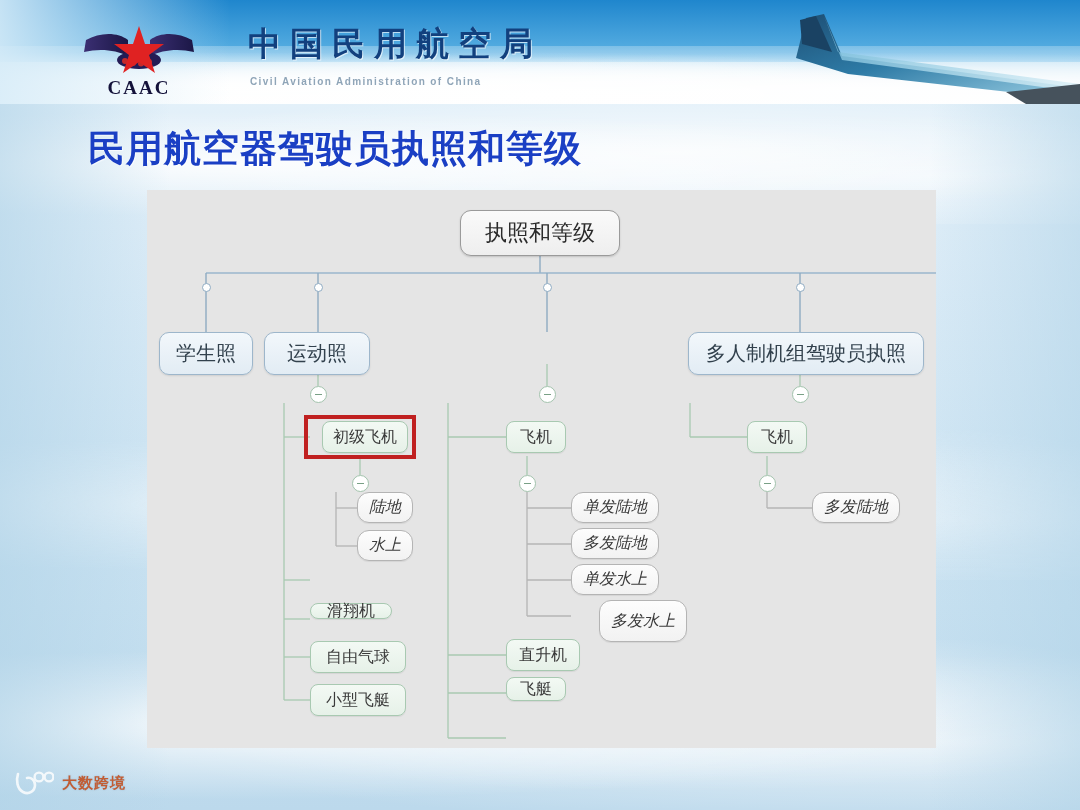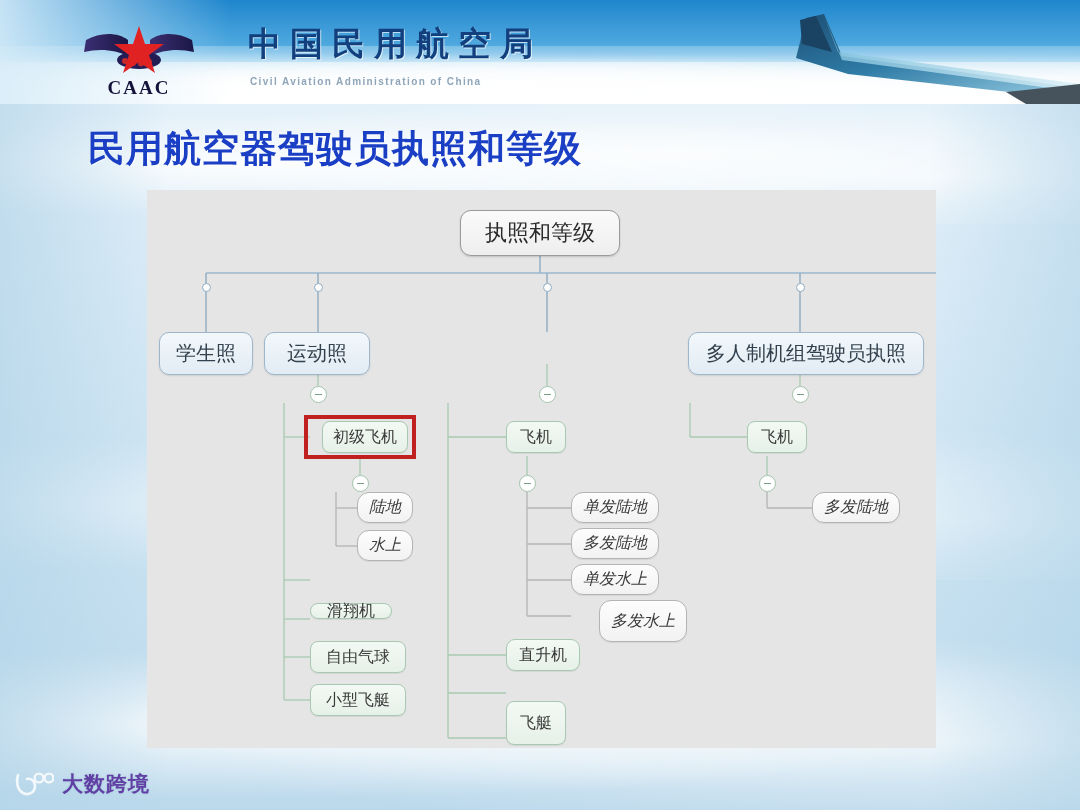--- a/index.html
+++ b/index.html
@@ -151,22 +151,22 @@
   .watermark {
     position:absolute; left:14px; top:770px;
     display:flex; align-items:center; gap:8px;
     opacity:.82;
   }
   .wm-mark {
     position:relative; width:40px; height:26px;
     font-family:"DejaVu Sans", sans-serif;
   }
   .wm-text {
-    font-size:21px; font-weight:bold; letter-spacing:1px;
-    color:#4c1d95;
+    font-size:15px; font-weight:bold; letter-spacing:1px;
+    color:#c2410c;
     font-family:Liberation Serif, serif;
     text-shadow: 0 0 2px rgba(140,175,200,.9);
   }
 </style>
 </head>
 <body>
 
 <div class="slide-bg">
   <div class="cloud-band cb1"></div>
   <div class="cloud-band cb3"></div>
@@ -316,22 +316,22 @@
   <div class="node node-l2" style="left:163px; top:451px; width:96px; height:32px;">自由气球</div>
   <div class="node node-l2" style="left:163px; top:494px; width:96px; height:32px;">小型飞艇</div>
 
   <div class="node node-l2" style="left:359px; top:231px; width:60px; height:32px;">飞机</div>
 
   <div class="node node-l3" style="left:424px; top:302px; width:88px; height:31px;">单发陆地</div>
   <div class="node node-l3" style="left:424px; top:338px; width:88px; height:31px;">多发陆地</div>
   <div class="node node-l3" style="left:424px; top:374px; width:88px; height:31px;">单发水上</div>
   <div class="node node-l3" style="left:424px; top:410px; width:88px; height:42px;margin-left:28px;">多发水上</div>
 
-  <div class="node node-l2" style="left:359px; top:449px; width:74px; height:32px;border-radius:9px;">直升机</div>
-  <div class="node node-l2" style="left:359px; top:487px; width:60px; height:44px;margin-top:24px;">飞艇</div>
+  <div class="node node-l2" style="left:359px; top:449px; width:74px; height:32px;">直升机</div>
+  <div class="node node-l2" style="left:359px; top:487px; width:60px; height:24px;">飞艇</div>
 
   <div class="node node-l2" style="left:600px; top:231px; width:60px; height:32px;">飞机</div>
   <div class="node node-l3" style="left:665px; top:302px; width:88px; height:31px;">多发陆地</div>
 </div>
 
 <div class="watermark">
   <div class="wm-mark">
     <svg width="40" height="26" viewBox="0 0 40 26">
       <path d="M4 4 C2 10 3 19 9 22 C15 25 21 21 21 15 C21 10 17 7 13 8" fill="none" stroke="#ffffff" stroke-width="2.6" stroke-linecap="round"></path>
       <circle cx="25" cy="7" r="4.4" fill="none" stroke="#ffffff" stroke-width="2.4"></circle>

